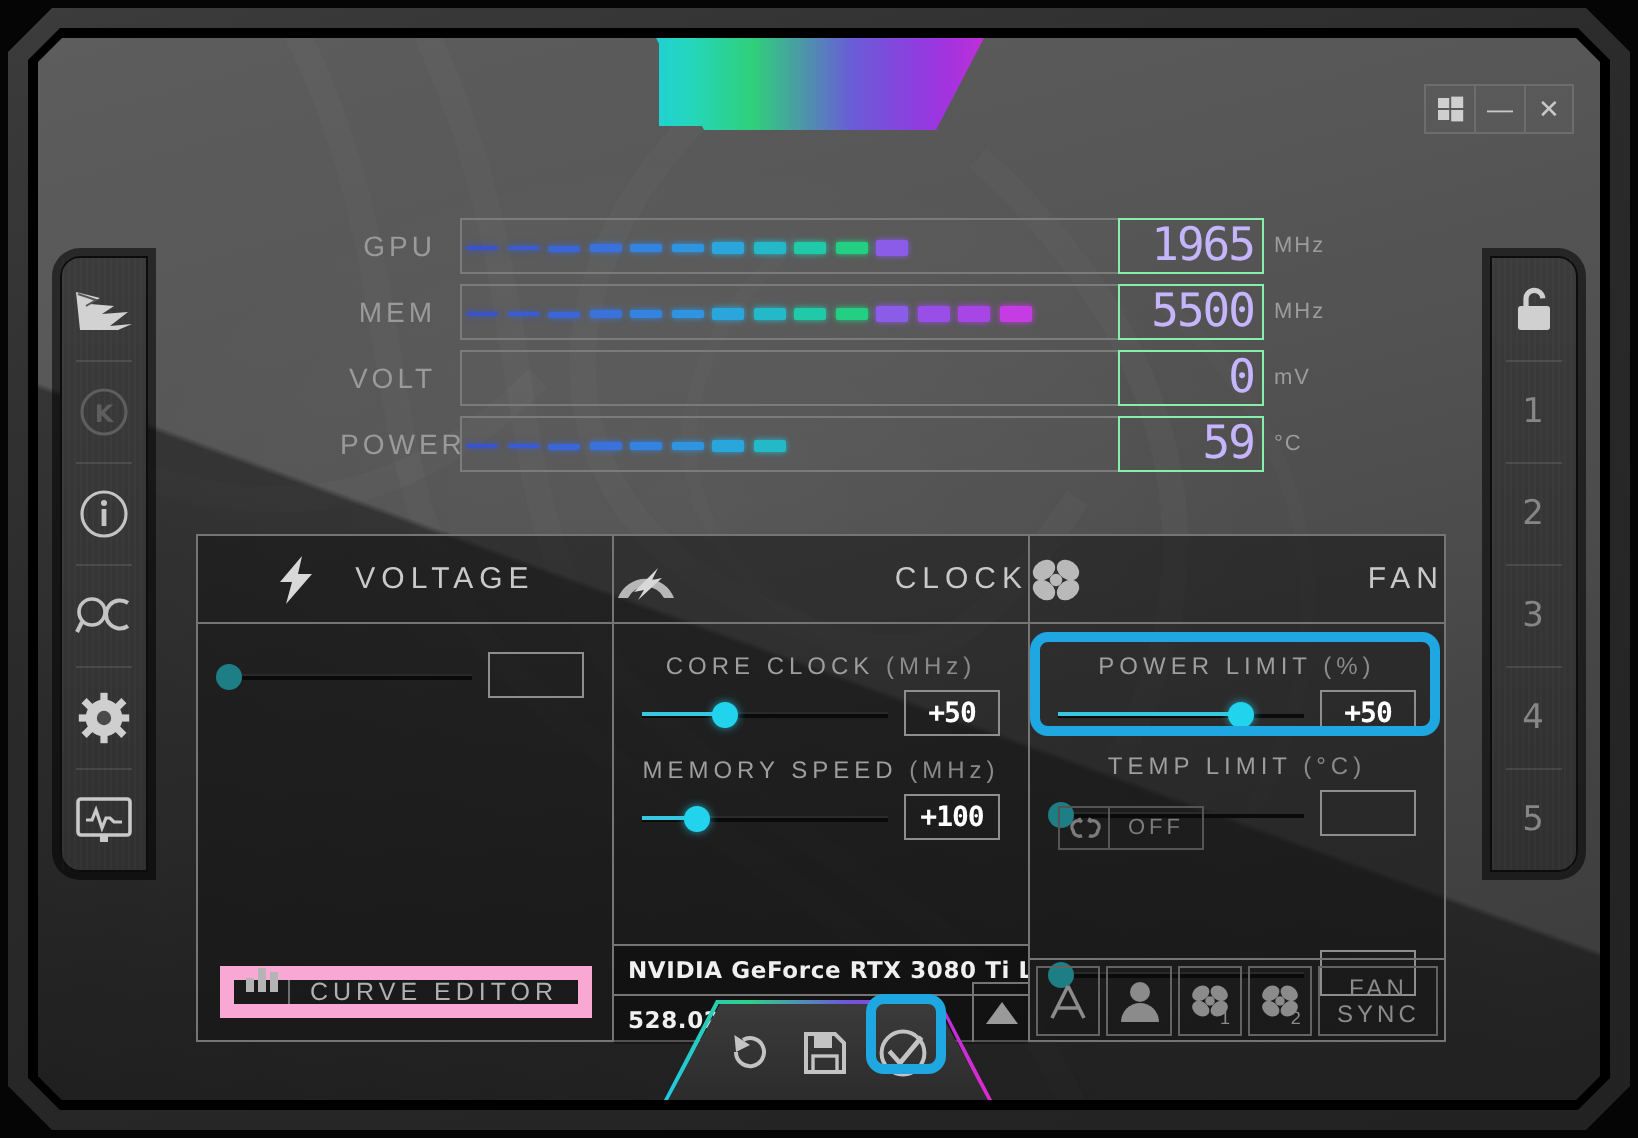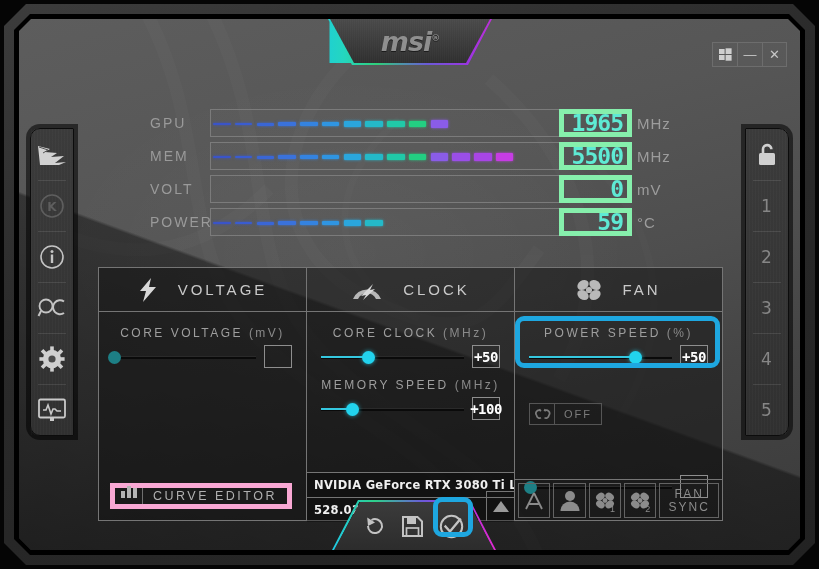--- a/index.html
+++ b/index.html
@@ -100,47 +100,47 @@
     content:""; position:absolute; top:0; left:7px; right:7px; height:1px;
     background:rgba(255,255,255,.10);
   }
   .rail-item.dim { color:#5e5e5e; }
   .rail-num { font-size:17px; color:#868686; letter-spacing:1px; font-family:"DejaVu Sans", sans-serif; }
 
   
   .readouts { position:absolute; left:150px; top:108px; width:520px; }
   .ro-row { display:flex; align-items:center; height:30px; margin-bottom:3px; }
   .ro-label {
-    width:60px; padding-right:12px;
-    font-size:14px; letter-spacing:2px; color:#9a9a9a;
+    width:60px; text-align:right; padding-right:12px;
+    font-size:14px; letter-spacing:2px; color:#9a9a9a;margin-left:20px;
   }
   .ro-bar {
     flex:1; height:28px; border:1px solid #7b7b7b; border-right:none;
     position:relative; overflow:hidden; background:rgba(255,255,255,.015);
   }
   .seg { position:absolute; border-radius:1px; }
   .ro-val {
-    width:73px; height:28px; border:5px solid #86efac;
+    width:73px; height:28px; border:1px solid #86efac;
     display:flex; align-items:center; justify-content:flex-end; padding-right:4px;
     font-family:"DejaVu Sans Mono", monospace;
-    font-size:23px; font-weight:bold; color:#5eead4; letter-spacing:-1px;
-  }
-  .ro-unit { width:38px; padding-left:5px; font-size:15px; color:#9c9c9c; letter-spacing:1px; }
+    font-size:23px; font-weight:normal; color:#c4b5fd; letter-spacing:-1px;
+  }
+  .ro-unit { width:38px; padding-left:5px; font-size:11px; color:#9c9c9c; letter-spacing:1px; }
 
   
   .panel {
     position:absolute; left:98px; top:267px; width:625px; height:254px;
     border:1px solid #757575; background:rgba(20,20,20,.55);
   }
   .panel-head { display:flex; height:44px; border-bottom:1px solid #757575; }
   .panel-head .hcell {
     flex:1; display:flex; align-items:center; justify-content:center; gap:20px;
     color:#c9c9c9; font-size:15px; letter-spacing:3px;
   }
-  .panel-head .hcell + .hcell { border-left:1px solid #757575; }
+  .panel-head .hcell + .hcell { border-left:1px solid #757575;justify-content:space-between; }
   .panel-cols { display:flex; height:209px; }
   .col { flex:1; position:relative; }
   .col + .col { border-left:1px solid #757575; }
 
   .ctrl { padding:0 14px; }
   .ctrl-label {
     font-size:12px; letter-spacing:2.5px; color:#9e9e9e; text-align:center;
     margin-bottom:5px; white-space:nowrap;
   }
   .ctrl-label .u { color:#8a8a8a; }
@@ -151,21 +151,21 @@
     background:#0a0a0a; border-top:1px solid #2a2a2a;
   }
   .track-fill { position:absolute; top:7px; left:0; height:3px; background:#1f6f80; }
   .track-fill.on { background:#35c8e0; height:2px; top:7px; }
   .knob {
     position:absolute; top:2px; width:13px; height:13px; border-radius:50%;
     background:#22d3ee; box-shadow:0 0 4px rgba(34,211,238,.7); margin-left:-6px;
   }
   .knob.off { background:#1d7f85; box-shadow:none; }
   .vbox {
-    width:28px; height:23px; border:1px solid #8e8e8e;
+    width:48px; height:23px; border:1px solid #8e8e8e;
     display:flex; align-items:center; justify-content:center;
     font-family:"DejaVu Sans Mono", monospace; font-size:14px; font-weight:bold;
     color:#fff; letter-spacing:-.5px;
   }
   .vbox.empty { color:transparent; }
 
   
   .hl-power {
     position:absolute; left:515px; top:316px; width:205px; height:52px;
     border:5px solid #1ea7e0; border-radius:9px; pointer-events:none; z-index:6;
@@ -187,21 +187,21 @@
   
   .fanbtns { position:absolute; left:0; right:0; bottom:0; height:42px;
              border-top:1px solid #757575; display:flex; padding:3px; gap:3px; }
   .fanbtn { flex:1; border:1px solid #636363; display:flex; align-items:center;
             justify-content:center; color:#8b8b8b; position:relative; }
   .fanbtn.sync { flex:1.9; font-size:12px; letter-spacing:2px; line-height:13px; text-align:center; }
   .fanbtn .sub { position:absolute; right:5px; bottom:3px; font-size:9px; }
 
   
   .curve-wrap { position:absolute; left:11px; bottom:12px; display:flex;
-                border:5px solid #f9a8d4; height:26px; }
+                border:7px solid #f9a8d4; height:26px; }
   .curve-icon { width:28px; display:flex; align-items:flex-end; justify-content:center;
                 gap:2px; padding-bottom:6px; border-right:1px solid #6f6f6f; }
   .curve-icon i { display:block; width:4px; background:#b4b4b4; }
   .curve-text { padding:0 10px; display:flex; align-items:center;
                 font-size:12.5px; letter-spacing:2.5px; color:#b0b0b0; }
 
   
   .action-tab {
     position:absolute; left:334px; bottom:19px; width:160px; height:48px;
     clip-path: polygon(26px 0, calc(100% - 26px) 0, 100% 100%, 0 100%);
@@ -250,23 +250,20 @@
       </g>
       <g fill="none" stroke="rgba(255,255,255,0.04)" stroke-width="7">
         <path d="M380 100 C 300 170, 310 260, 400 300"></path>
         <path d="M560 130 C 640 200, 660 300, 600 400"></path>
       </g>
     </svg>
     <div class="wedge"></div>
   </div>
 
   <div class="msi-edge"></div>
-  <div class="msi-tab">
-    <div class="msi-logo"><span>msi</span><sup>®</sup></div>
-  </div>
 
   <div class="winbtns">
     <div class="winbtn">
       <svg width="13" height="13" viewBox="0 0 13 13">
         <rect x="0" y="1" width="5.6" height="5" fill="#cfcfcf"></rect>
           <rect x="6.6" y="0.3" width="6" height="5.7" fill="#cfcfcf"></rect>
         <rect x="0" y="7" width="5.6" height="5" fill="#cfcfcf"></rect>
           <rect x="6.6" y="7" width="6" height="5.7" fill="#cfcfcf"></rect>
       </svg>
     </div>
@@ -441,23 +438,20 @@
           </g>
         </svg>
         <span>FAN</span>
       </div>
     </div>
 
     <div class="panel-cols">
 
       <div class="col">
         <div class="ctrl" style="padding-top:14px;">
-          <div class="ctrl-label">
-            <span>CORE VOLTAGE</span> <span class="u">(mV)</span>
-          </div>
           <div class="ctrl-row">
             <div class="slider">
               <div class="track"></div>
               <div class="knob off" style="left:1%"></div>
             </div>
             <div class="vbox empty"></div>
           </div>
         </div>
         <div class="curve-wrap">
           <div class="curve-icon">
@@ -503,29 +497,41 @@
         </div>
 
         <div class="expand">
           <div class="tri"></div>
         </div>
       </div>
 
       <div class="col">
         <div class="ctrl" style="padding-top:14px;">
           <div class="ctrl-label">
-            <span>POWER SPEED</span> <span class="u">(%)</span>
+            <span>POWER LIMIT</span> <span class="u">(%)</span>
           </div>
           <div class="ctrl-row">
             <div class="slider">
               <div class="track"></div>
               <div class="track-fill on" style="width:74%"></div>
               <div class="knob" style="left:74%"></div>
             </div>
             <div class="vbox">+50</div>
+          </div>
+        </div>
+        <div class="ctrl" style="padding-top:8px;">
+          <div class="ctrl-label">
+            <span>TEMP LIMIT</span> <span class="u">(°C)</span>
+          </div>
+          <div class="ctrl-row">
+            <div class="slider">
+              <div class="track"></div>
+              <div class="knob off" style="left:1%"></div>
+            </div>
+            <div class="vbox empty"></div>
           </div>
         </div>
 
         <div class="off-row" style="bottom:96px">
           <div class="off-link">
             <svg width="17" height="13" viewBox="0 0 17 13">
               <path d="M7 3 A3.1 3.1 0 0 0 2.6 7.3 A3.1 3.1 0 0 0 7 9.8" fill="none" stroke="#7c7c7c" stroke-width="1.7"></path>
               <path d="M10.5 3 A3.1 3.1 0 0 1 14.9 7.3 A3.1 3.1 0 0 1 10.5 9.8" fill="none" stroke="#7c7c7c" stroke-width="1.7"></path>
               <line x1="5.5" y1="1" x2="6.6" y2="3" stroke="#7c7c7c" stroke-width="1.4"></line>
               <line x1="11.2" y1="1" x2="10.2" y2="3" stroke="#7c7c7c" stroke-width="1.4"></line>

